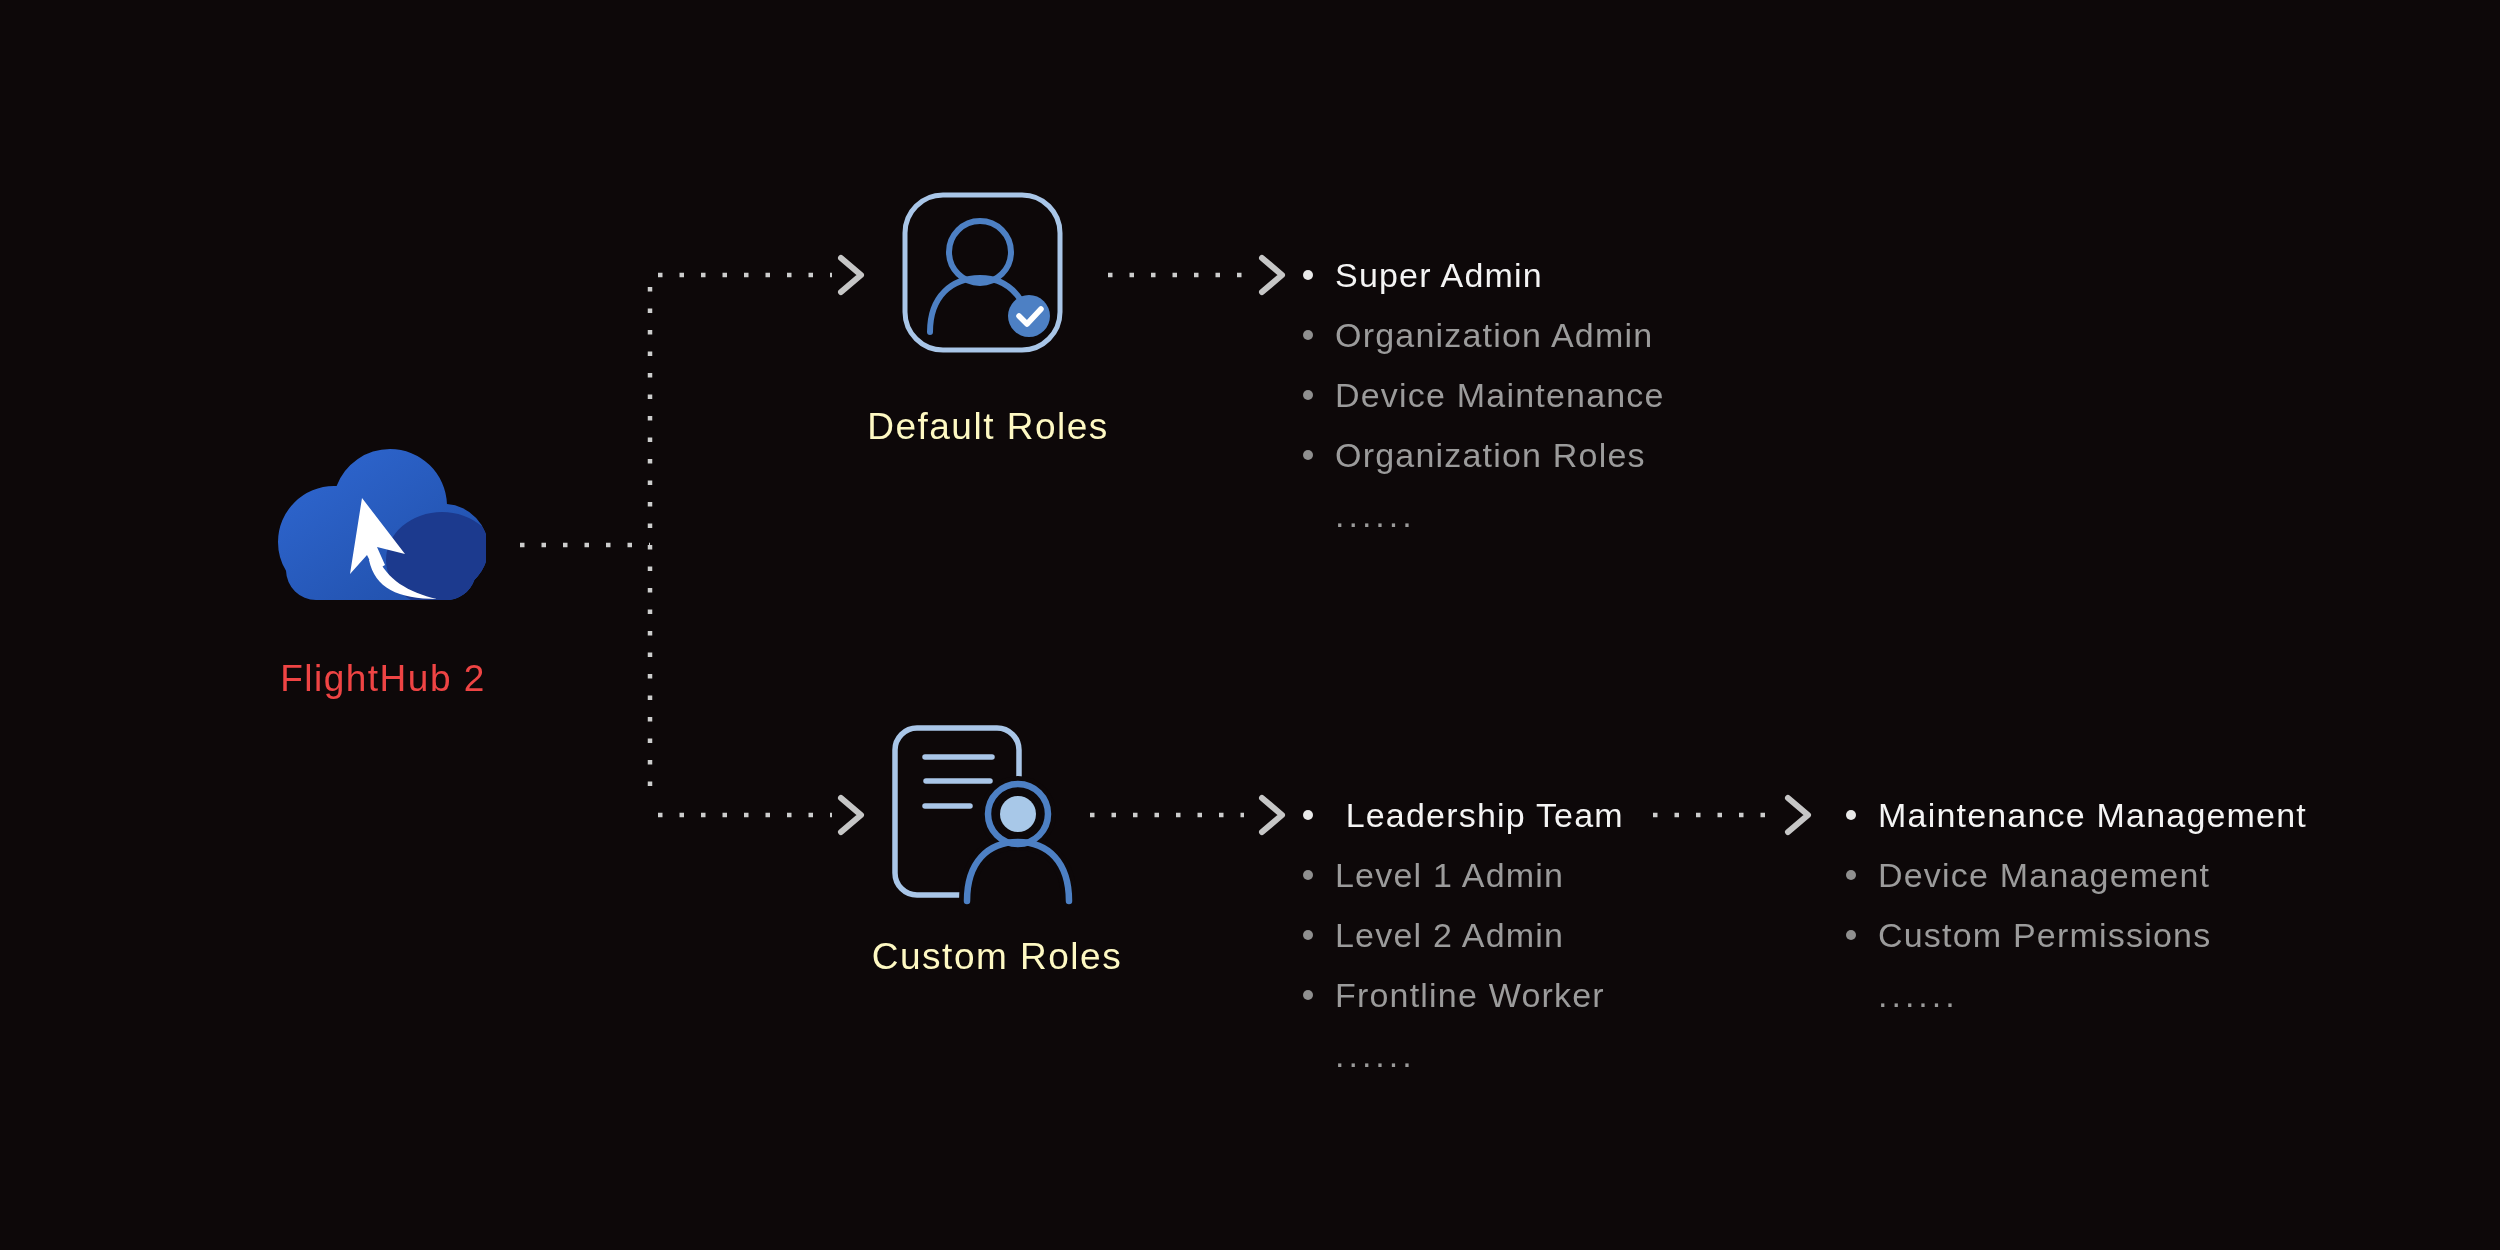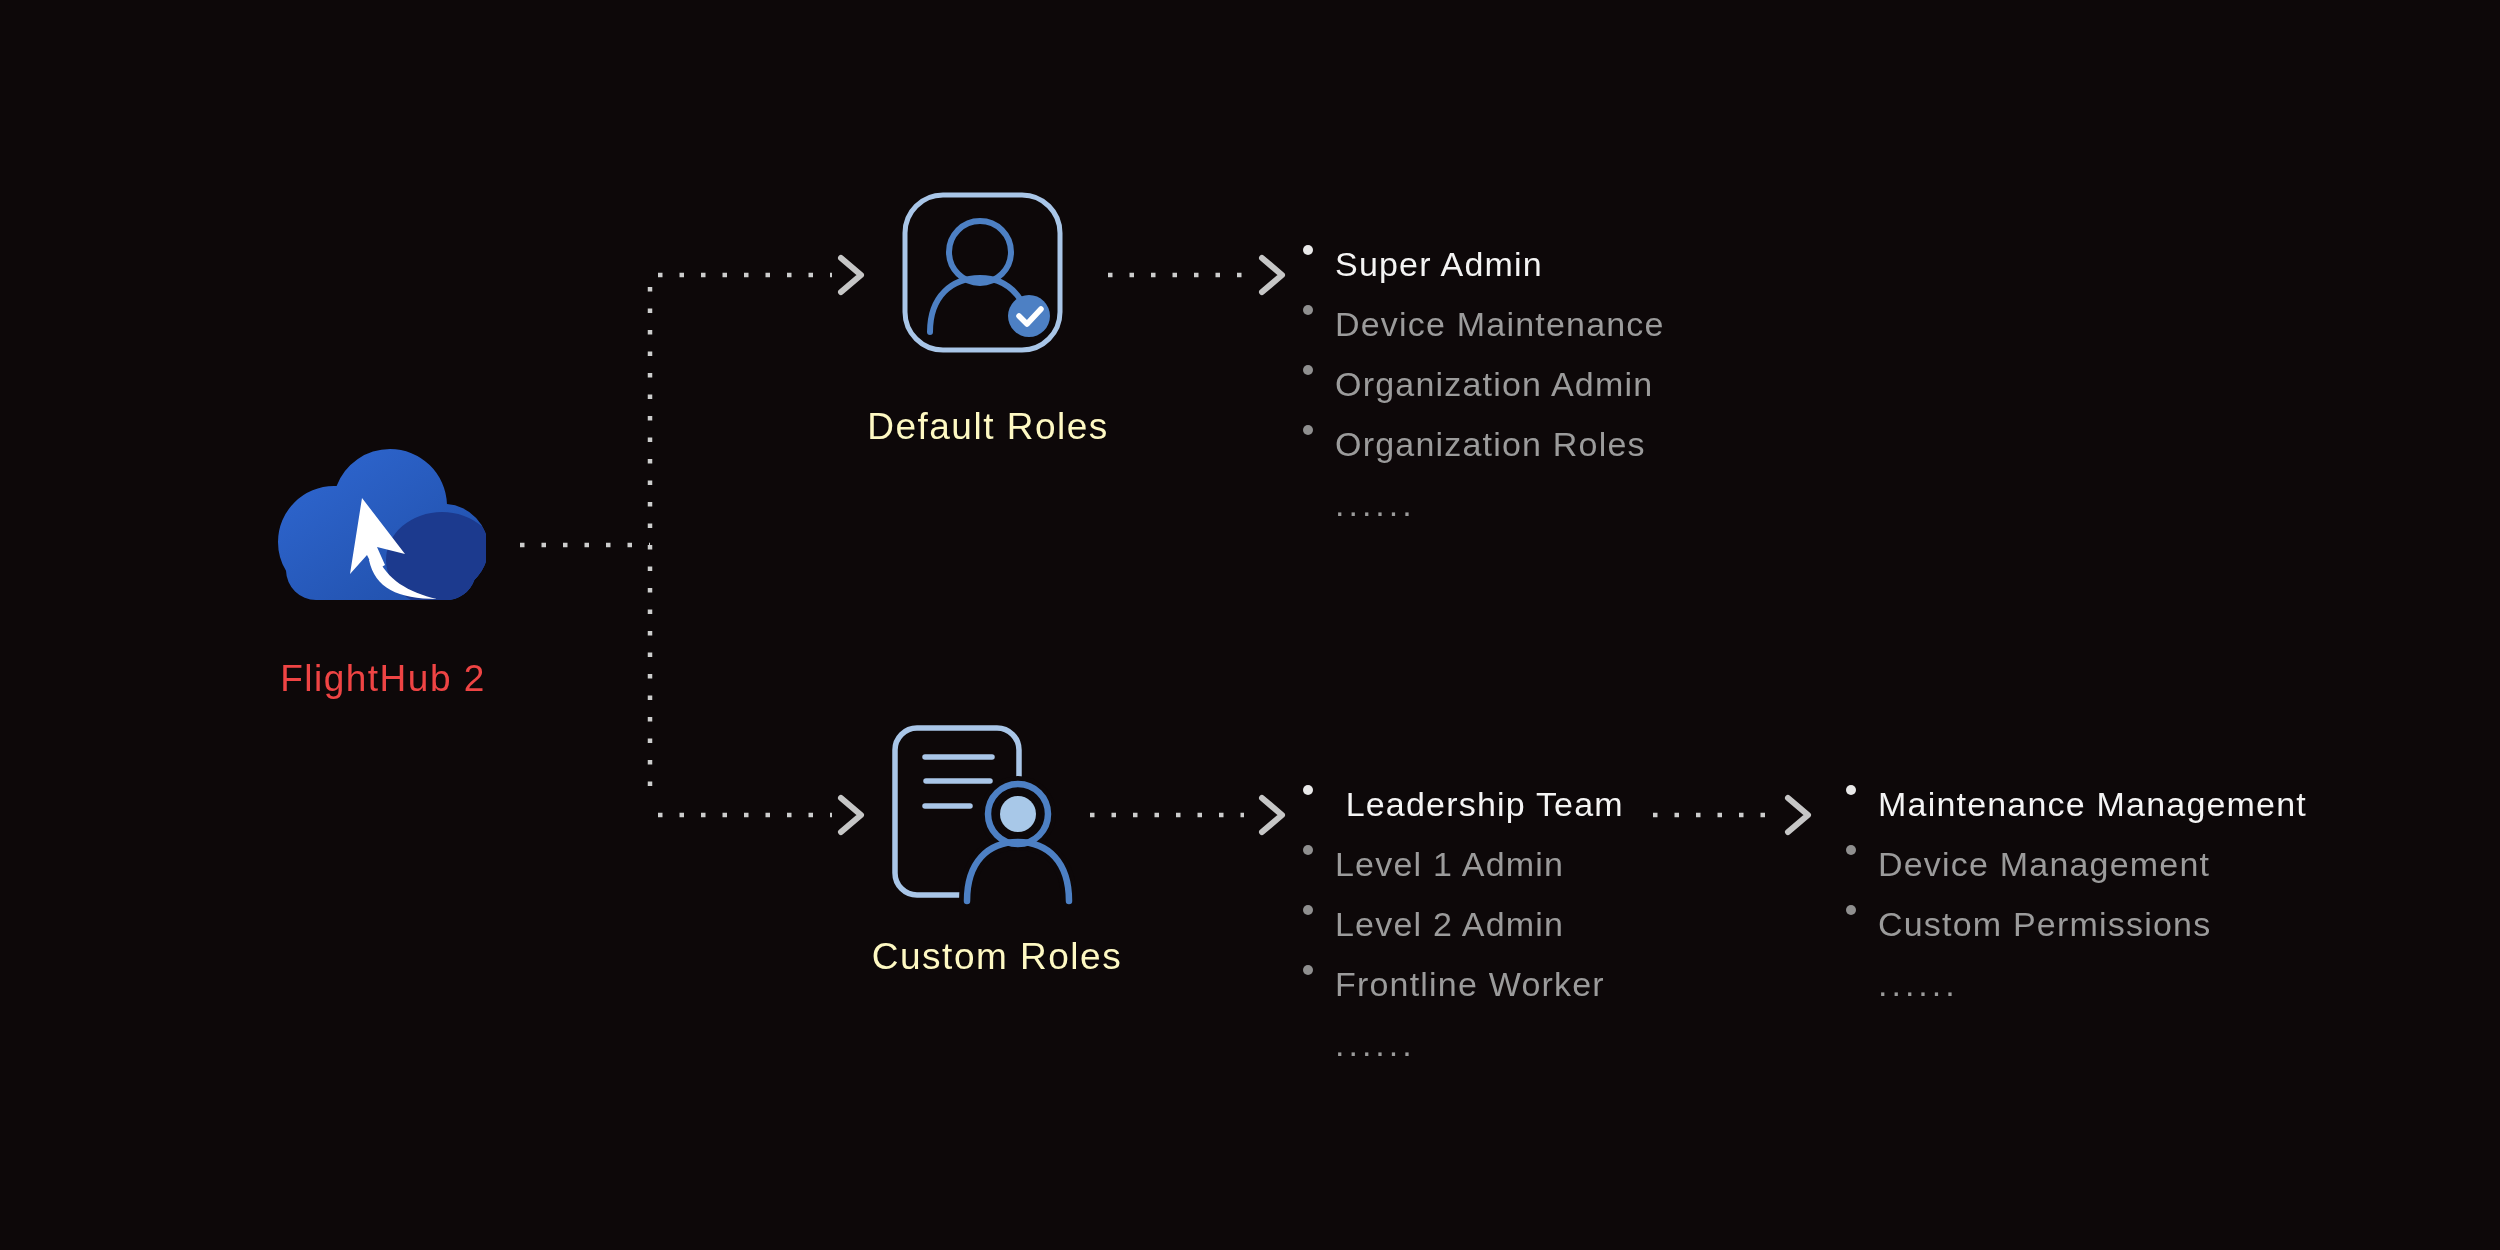--- a/index.html
+++ b/index.html
@@ -54,21 +54,21 @@
   }
 
   .role-list {
     position: absolute;
     list-style: none;
     margin: 0;
     padding: 0;
   }
   .role-list .row {
     display: flex;
-    align-items: flex-start;
+    align-items: center;
     height: 60px;
     font-size: 34px;
     letter-spacing: 1.2px;
     color: #9b9b9b;
     white-space: pre;
   }
   .role-list .row.primary { color: #f4f4f4; }
   .bullet {
     flex: 0 0 auto;
     width: 10px;
@@ -160,25 +160,25 @@
   </svg>
   <div class="node-label" style="left:997px; top:936px;">Custom Roles</div>
 
   <ul class="role-list" style="left:1300px; top:245px;">
     <li class="row primary">
       <span class="bullet"></span>
       <span>Super Admin</span>
     </li>
     <li class="row">
       <span class="bullet"></span>
+      <span>Organization Admin</span>
+    </li>
+    <li class="row">
+      <span class="bullet"></span>
       <span>Device Maintenance</span>
-    </li>
-    <li class="row">
-      <span class="bullet"></span>
-      <span>Organization Admin</span>
     </li>
     <li class="row">
       <span class="bullet"></span>
       <span>Organization Roles</span>
     </li>
     <li class="row ellipsis-row">
       <span class="bullet"></span>
       <span>......</span>
     </li>
   </ul>

